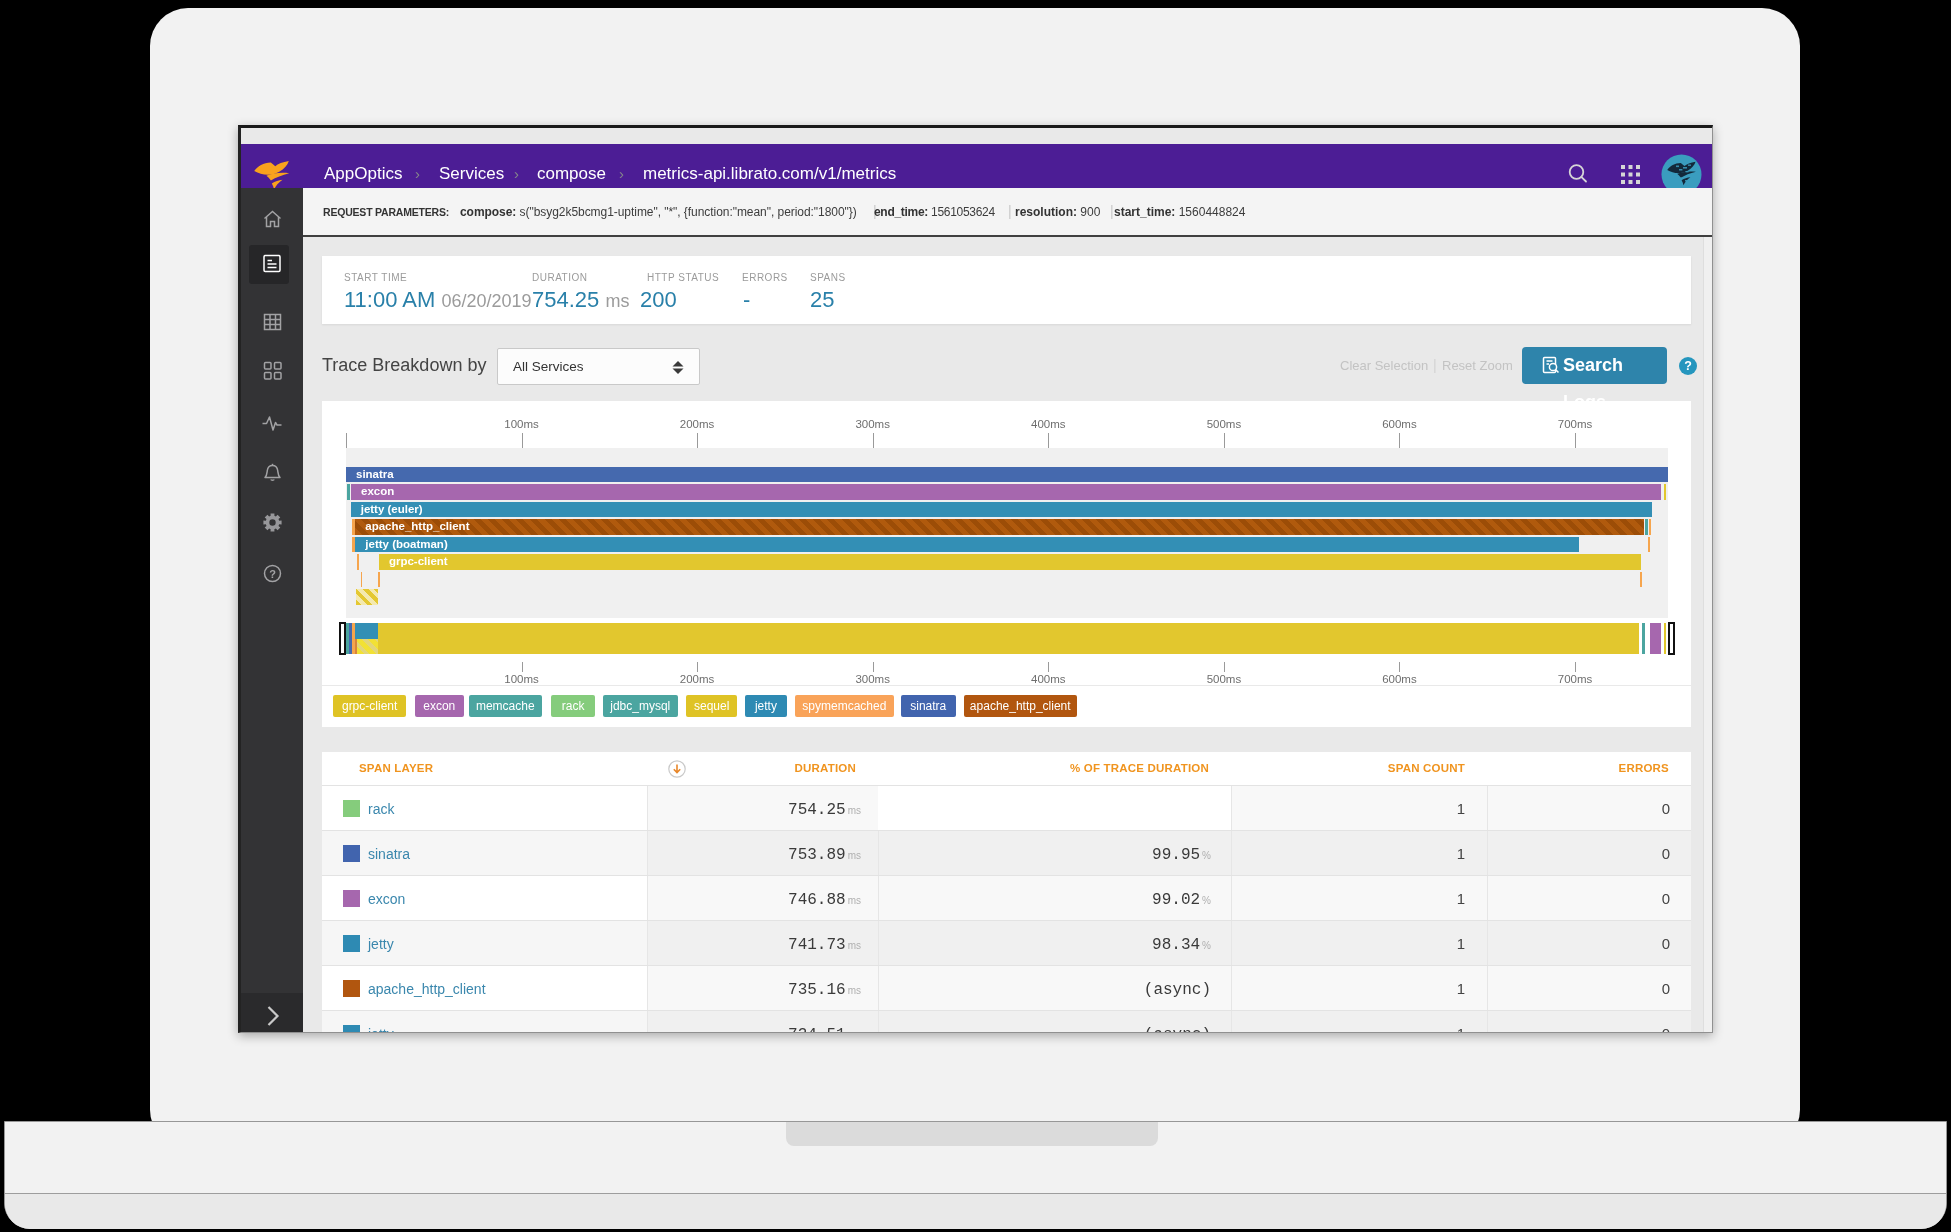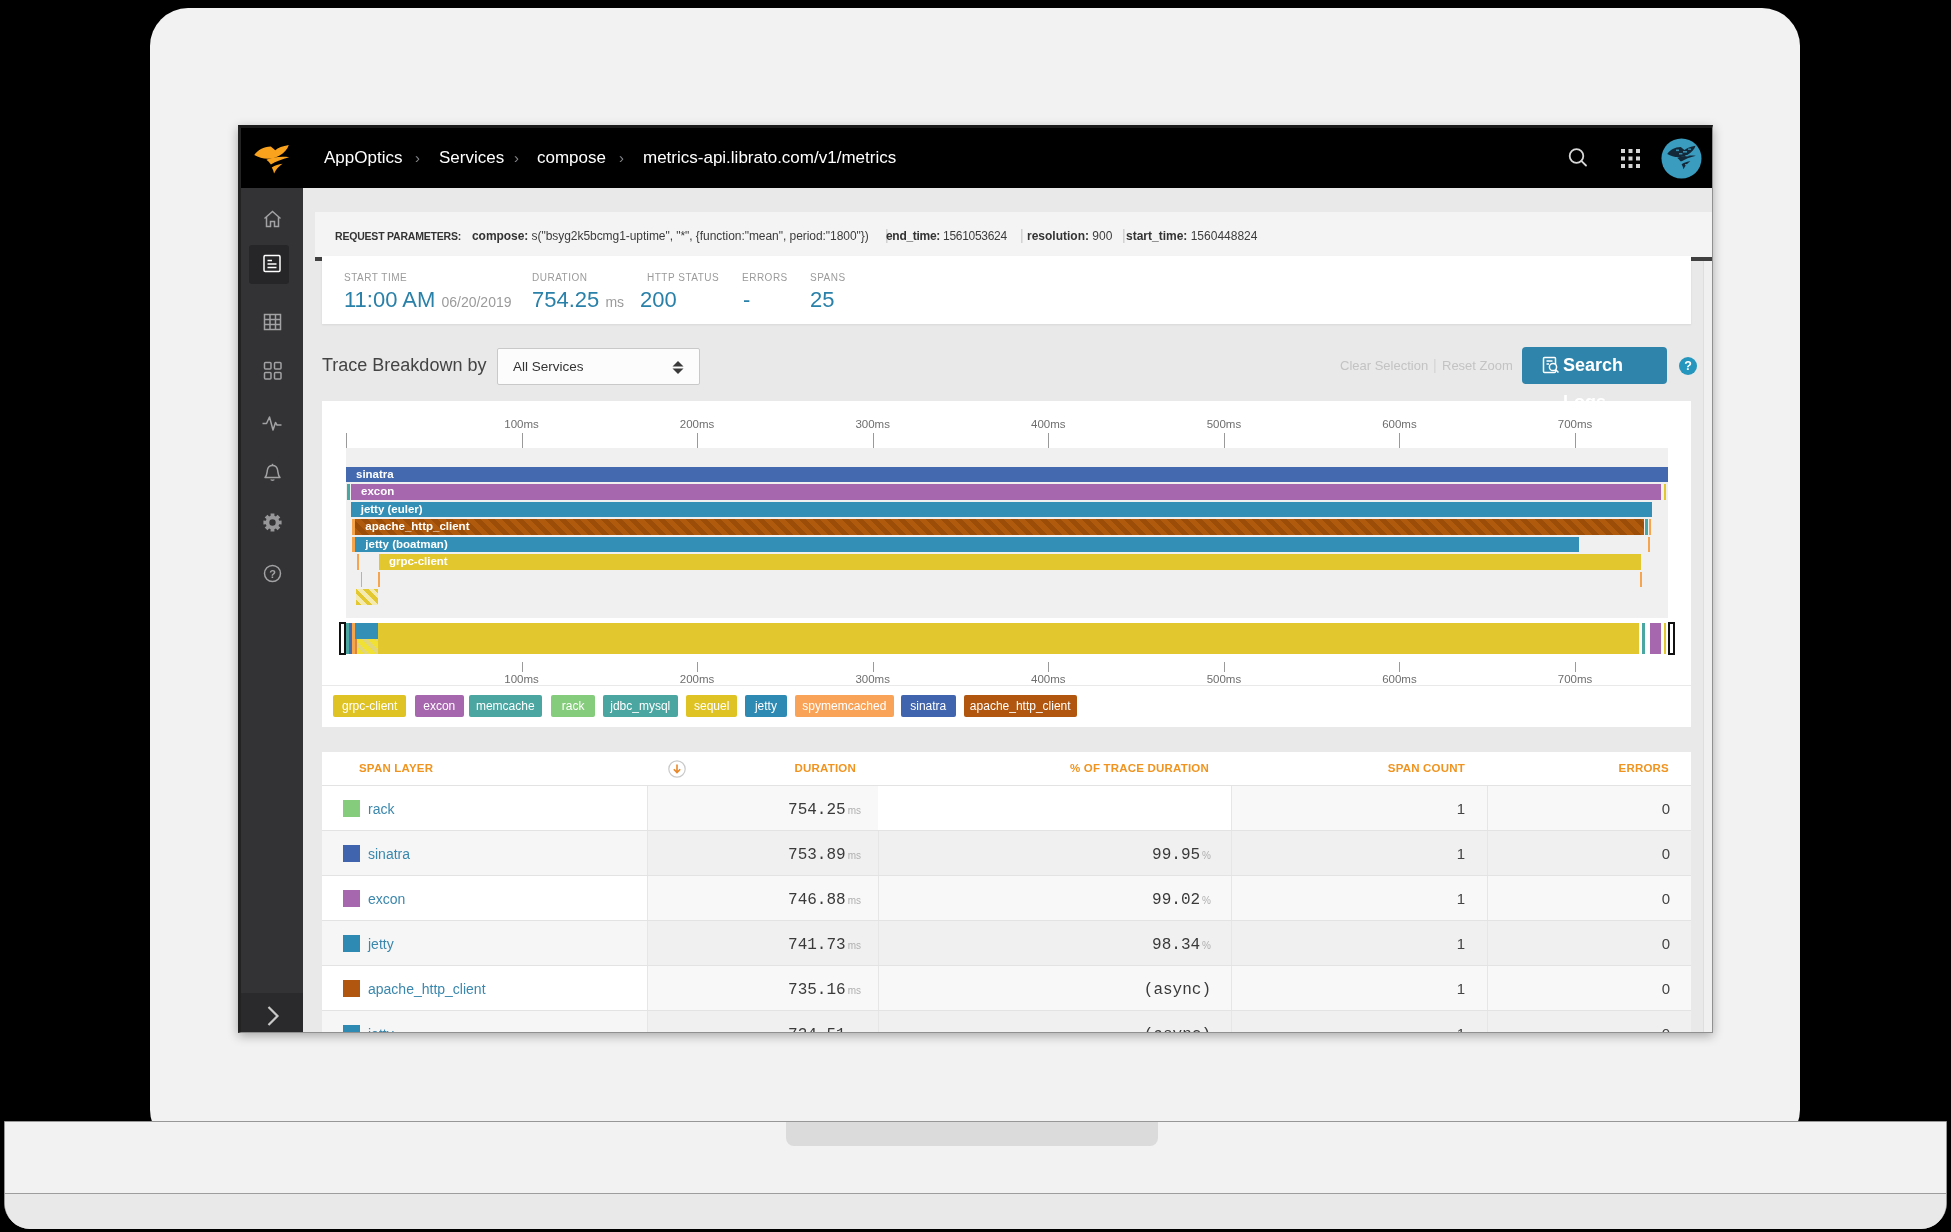--- a/index.html
+++ b/index.html
@@ -14,41 +14,41 @@
 #base .lower { position:absolute; left:0; top:71px; width:100%; height:36px;
   background:#e9e9e9; border-top:1px solid #9d9d9d; border-radius:0 0 25px 25px; }
 #notch { position:absolute; left:786px; top:1122px; width:372px; height:24px;
   background:#dbdbdb; border-radius:0 0 8px 8px; }
 #screen { position:absolute; left:238px; top:125px; width:1475px; height:908px;
   background:#e9e9e9; overflow:hidden;
   border-top:3px solid #191919; border-left:3px solid #232323;
   border-right:1px solid #909090; border-bottom:1px solid #909090;
   box-shadow: 0 3px 10px rgba(0,0,0,0.3); }
 
-#topbar { position:absolute; left:0; top:0; width:100%; height:60px; background:#000000; }
+#topbar { position:absolute; left:0; top:16px; width:100%; height:60px; background:#4c1d95; }
 .crumb { position:absolute; top:0; height:60px; line-height:60px; color:#fff; font-size:17px; }
 .crumbsep { position:absolute; top:0; height:60px; line-height:60px; color:#85878a; font-size:15px; }
 #sidebar { position:absolute; left:0; top:60px; width:62px; bottom:0; background:#333335; }
 #sidebar .sel { position:absolute; left:8px; top:57px; width:40px; height:39px;
   background:#262628; border-radius:3px; }
 #sidebar .bot { position:absolute; left:0; top:805px; width:62px; height:40px; background:#2a2a2c; }
 .sicon { position:absolute; left:0; width:62px; text-align:center; }
 .sicon svg { display:inline-block; }
 
 #content { position:absolute; left:62px; top:60px; right:0; bottom:0; background:#e9e9e9; }
-#reqbar { position:absolute; left:12px; top:0; width:100%; height:49px; background:#f4f4f4;
-  border-bottom:4px solid #404040; font-size:12px; color:#3c3c3c;margin-top:24px; }
+#reqbar { position:absolute; left:0; top:0; width:100%; height:49px; background:#f4f4f4;
+  border-bottom:2px solid #404040; font-size:12px; color:#3c3c3c; }
 #reqbar b { font-weight:bold; color:#333; }
 #reqbar .sep { color:#c8c8c8; padding:0 12px; font-size:14px; }
 .panel { position:absolute; background:#fff; }
 
 #card { left:19px; top:68px; width:1369px; height:68px; box-shadow:0 1px 2px rgba(0,0,0,0.08); }
 .stlabel { position:absolute; top:16px; font-size:10px; color:#9b9b9b; letter-spacing:0.5px; }
 .stval { position:absolute; top:31px; font-size:22px; color:#2980a9; }
-.stsub { font-size:14px; color:#9b9b9b; }
+.stsub { font-size:18px; color:#9b9b9b; }
 
 #tbrow { position:absolute; left:19px; top:159px; width:1369px; height:38px; }
 #tbtitle { position:absolute; left:0; top:8px; font-size:18px; color:#444; }
 #tbselect { position:absolute; left:175px; top:1px; width:203px; height:37px; background:#fcfcfc;
   border:1px solid #c9c9c9; border-radius:2px; font-size:13.5px; color:#333; line-height:35px;
   padding-left:15px; }
 #searchbtn { position:absolute; left:1200px; top:0; width:145px; height:37px; background:#2e84ab;
   border-radius:4px; color:#fff; font-weight:bold; line-height:37px; }
 #qhelp { position:absolute; left:1357px; top:10px; width:18px; height:18px; border-radius:50%;
   background:#2596be; color:#fff; font-size:12.5px; font-weight:bold; text-align:center; line-height:18px; }

